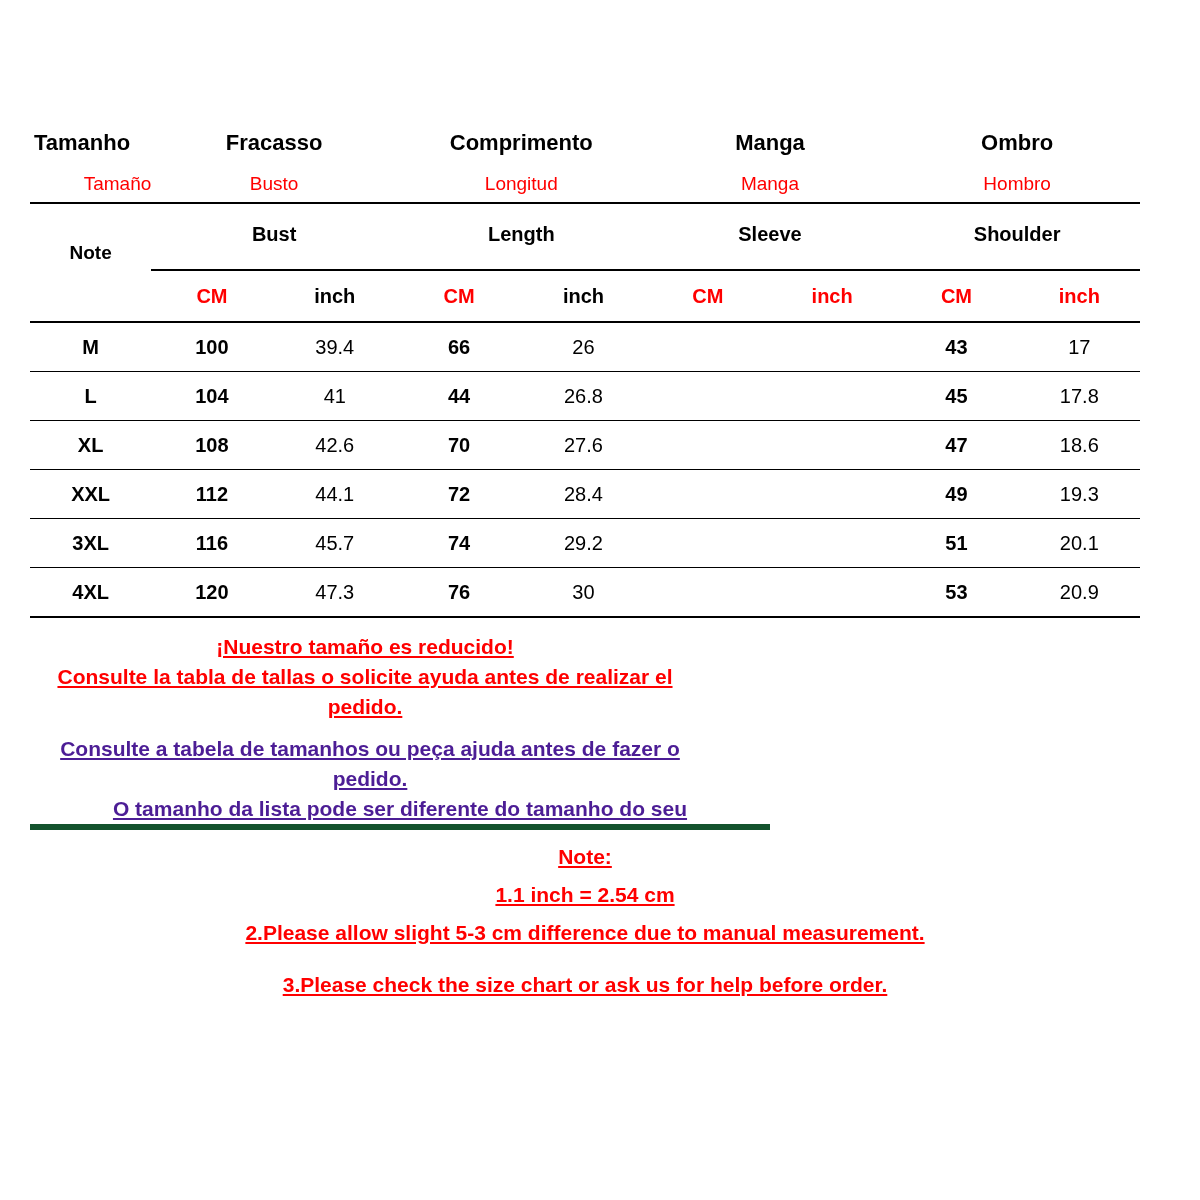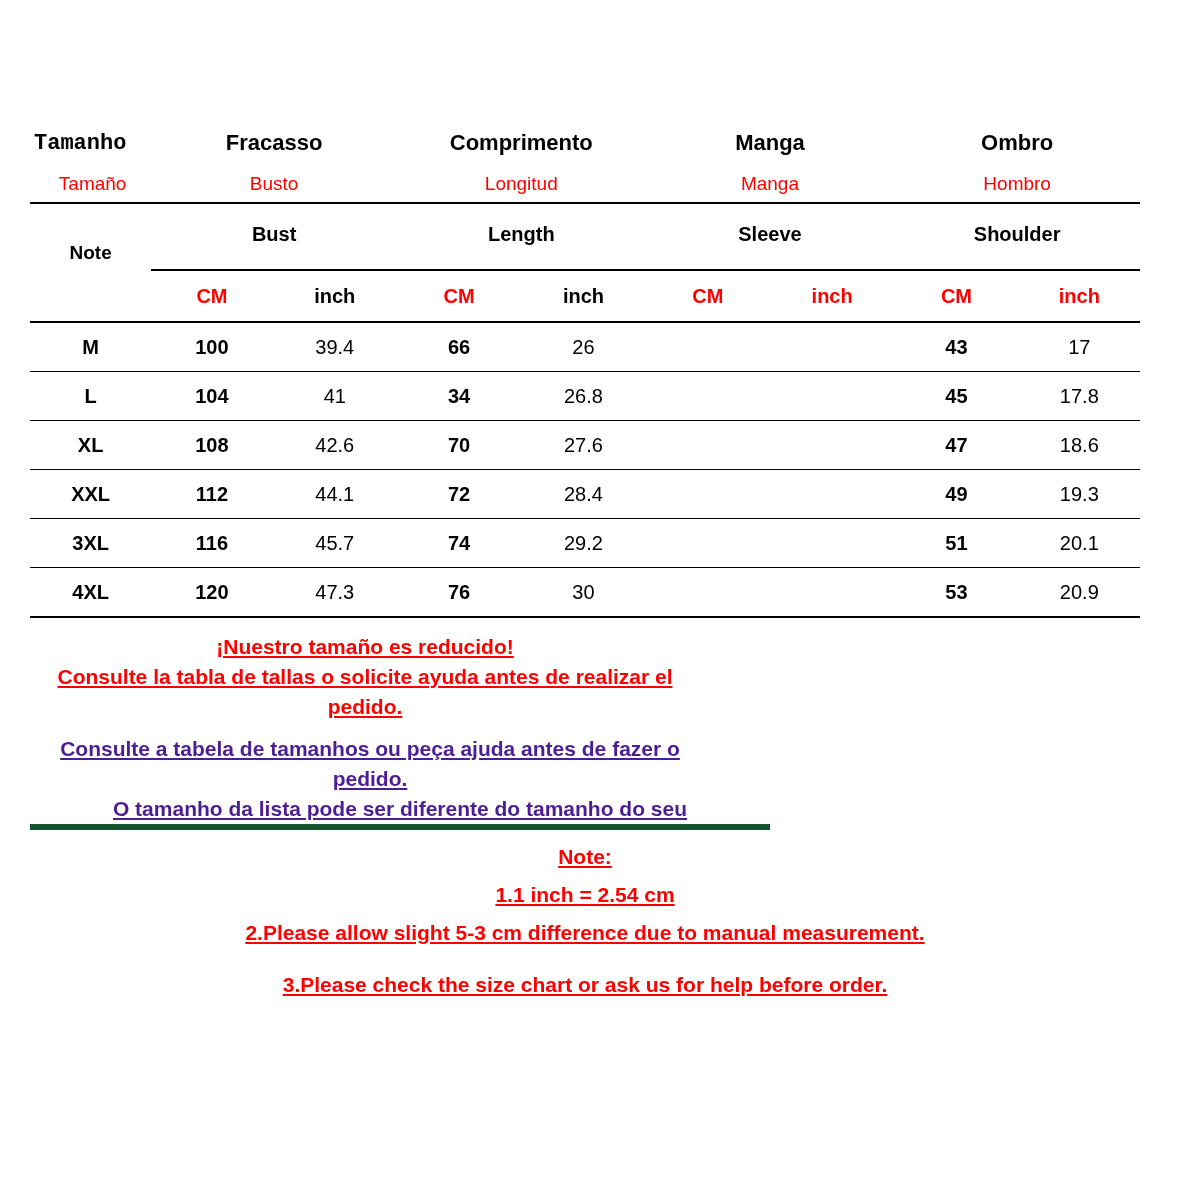--- a/index.html
+++ b/index.html
@@ -153,29 +153,29 @@
         <col style="width:123px">
         <col style="width:123px">
         <col style="width:123px">
         <col style="width:123px">
         <col style="width:123px">
         <col style="width:120px">
       </colgroup>
 
       <tbody>
           <tr class="pt-row">
-        <td style="text-align:left;padding-left:4px;font-family:Liberation Mono, monospace;">Tamanho</td>
+        <td style="text-align:left;padding-left:4px;">Tamanho</td>
         <td colspan="2">Fracasso</td>
         <td colspan="2">Comprimento</td>
         <td colspan="2">Manga</td>
         <td colspan="2">Ombro</td>
       </tr>
 
       <tr class="es-row">
-        <td style="text-align:center;padding-left:4px;">Tamaño</td>
+        <td style="text-align:right;padding-left:4px;">Tamaño</td>
         <td colspan="2">Busto</td>
         <td colspan="2">Longitud</td>
         <td colspan="2">Manga</td>
         <td colspan="2">Hombro</td>
       </tr>
 
       <tr class="en-row">
         <td class="sizecell">Note</td>
         <td class="hdr" colspan="2">Bust</td>
         <td class="hdr" colspan="2">Length</td>
@@ -204,21 +204,21 @@
         <td></td>
         <td></td>
         <td class="b">43</td>
         <td>17</td>
       </tr>
 
       <tr class="data-row">
         <td class="b">L</td>
         <td class="b">104</td>
         <td>41</td>
-        <td class="b">34</td>
+        <td class="b">44</td>
         <td>26.8</td>
         <td></td>
         <td></td>
         <td class="b">45</td>
         <td>17.8</td>
       </tr>
 
       <tr class="data-row">
         <td class="b">XL</td>
         <td class="b">108</td>

